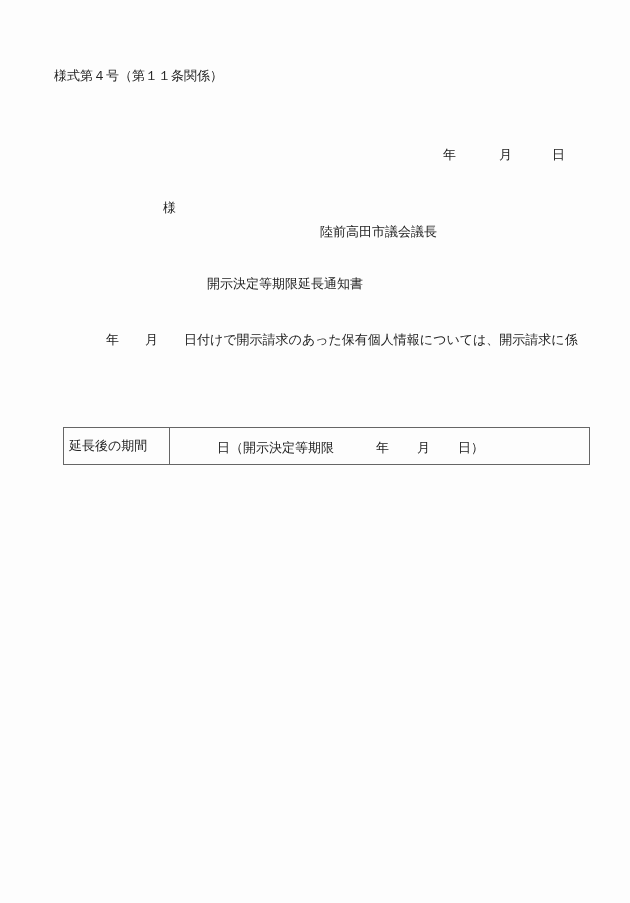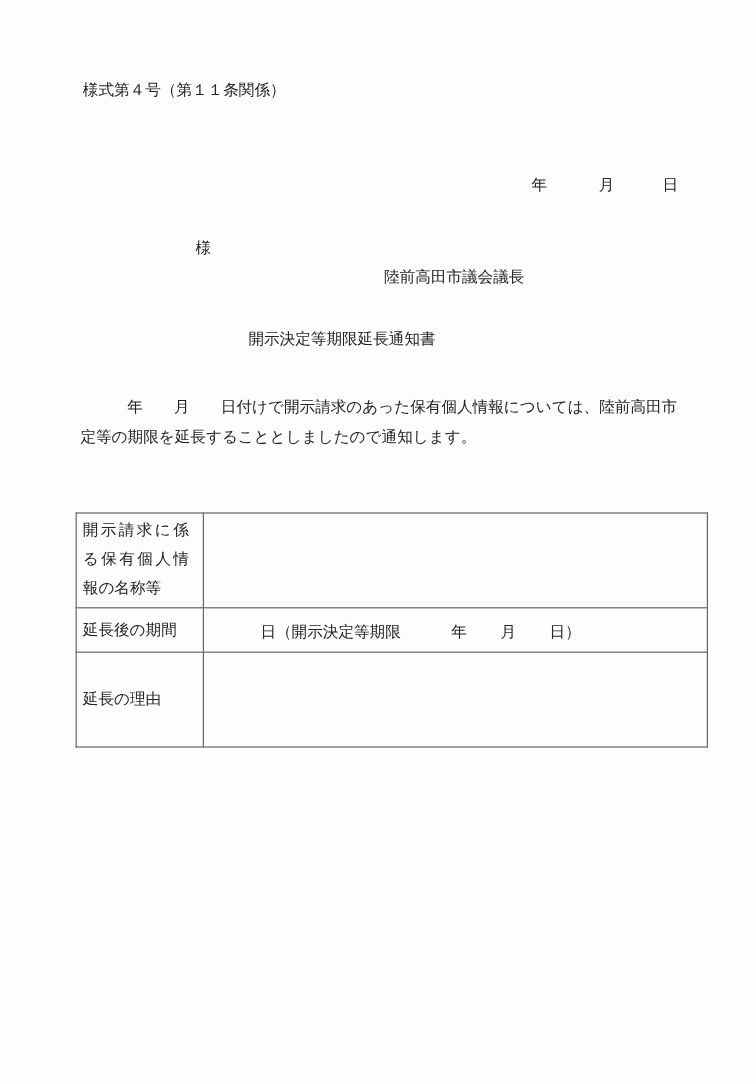--- a/index.html
+++ b/index.html
@@ -2,21 +2,21 @@
 <html><head>
 <meta charset="utf-8">
 <style>
   html, body { margin: 0; padding: 0; }
   body {
     width: 630px; height: 903px; background: #fdfdfd; position: relative;
     font-family: "DejaVu Serif", "Liberation Serif", serif;
     color: #222; font-size: 13px; overflow: hidden;
   }
   .abs { position: absolute; white-space: nowrap; line-height: 1; }
-  .form-no { left: 69px; top: 69px; }
+  .form-no { left: 54px; top: 69px; }
   .date-line { top: 148px; left: 443px; width: 120px; }
   .date-line span { position: absolute; }
   .addressee { left: 163px; top: 201px; }
   .sender { left: 320px; top: 225px; }
   .doc-title { left: 0; width: 570px; text-align: center; top: 277px; }
   .body-text { left: 67px; top: 327px; width: 520px; line-height: 25px; white-space: normal; }
   .body-text p { margin: 0; white-space: pre; }
   table.form {
     position: absolute; left: 63px; top: 427px; width: 527px;
     border-collapse: collapse; font-size: 13px;
@@ -40,43 +40,30 @@
   <span style="left:56px">月</span>
   <span style="left:109px">日</span>
 </div>
 
 <div class="abs addressee">様</div>
 <div class="abs sender">陸前高田市議会議長</div>
 
 <div class="abs doc-title">開示決定等期限延長通知書</div>
 
 <div class="abs body-text">
-  <p>　　　年　　月　　日付けで開示請求のあった保有個人情報については、陸前高田市</p>
-  <p>定等の期限を延長することとしましたので通知します。</p>
+  <p>　　　年　　月　　日付けで開示請求のあった保有個人情報については、開示請求に係</p>
 </div>
 
 <table class="form">
   <tbody>
-      <tr class="row1">
-    <td class="label">
-      <div>開示請求に係</div>
-      <div>る保有個人情</div>
-      <div style="letter-spacing:0">報の名称等</div>
-    </td>
-    <td></td>
-  </tr>
   <tr class="row2">
     <td class="label">延長後の期間</td>
     <td>
       <div class="period">
         <span style="left:47px">日（開示決定等期限</span>
         <span style="left:206px">年</span>
         <span style="left:247px">月</span>
         <span style="left:288px">日）</span>
       </div>
     </td>
   </tr>
-  <tr class="row3">
-    <td class="label">延長の理由</td>
-    <td></td>
-  </tr>
 </tbody>
   </table>
 
 </body></html>

